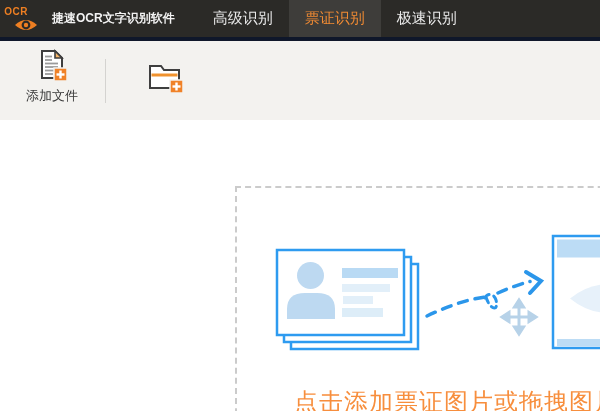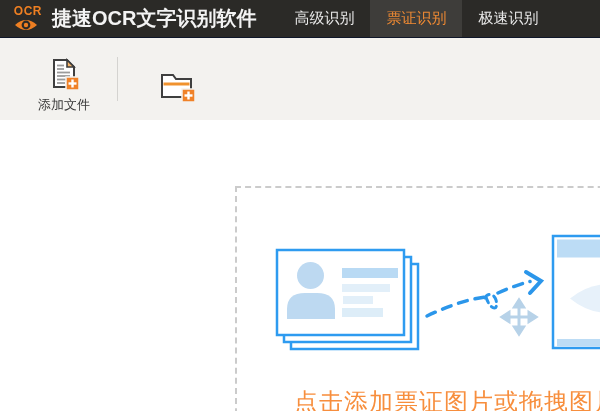--- a/index.html
+++ b/index.html
@@ -3,33 +3,33 @@
 <meta charset="utf-8">
 <style>
   * { margin:0; padding:0; box-sizing:border-box; }
   html,body { width:600px; height:411px; overflow:hidden; background:#fff;
               font-family:"Liberation Sans", sans-serif; }
 
   
   .topbar { display:flex; align-items:stretch; height:37px; background:#2b2a27; }
   .logo { display:flex; flex-direction:column; align-items:center; justify-content:center;
           width:44px; margin-left:4px; }
-  .logo-text { color:#ee7f22; font-size:12px; font-weight:bold; line-height:11px;
-               align-self:flex-end; margin-right:6px; letter-spacing:.5px; }
+  .logo-text { color:#ee7f22; font-size:10px; font-weight:bold; line-height:11px;
+               align-self:flex-end; margin-right:20px; letter-spacing:.5px; }
   .logo-eye { margin-top:1px; }
-  .app-title { color:#f3f3f3; font-size:20px; font-weight:600; align-self:center;
+  .app-title { color:#f3f3f3; font-size:12px; font-weight:600; align-self:center;
                margin-left:4px; white-space:nowrap; }
   .tabs { display:flex; margin-left:22px; }
   .tab { display:flex; align-items:center; padding:0 16px; font-size:15px;
          color:#e9e9e9; cursor:pointer; white-space:nowrap; }
   .tab.active { background:#3e3d3a; color:#ef8a33; }
 
   
-  .toolbar { height:83px; background:#f3f2ef; border-top:1px solid #0f172a;
-             display:flex; align-items:flex-end; padding-left:20px; }
+  .toolbar { height:83px; background:#f3f2ef; border-top:4px solid #0f172a;
+             display:flex; align-items:flex-start; padding-left:8px; }
   .tool-btn { width:88px; height:70px; display:flex; flex-direction:column;
               align-items:center; justify-content:center; gap:6px; cursor:pointer; }
   .tool-btn.wide { width:100px; }
   .tool-label { font-size:13px; color:#3a3a3a; white-space:nowrap; }
   .v-divider { width:1px; height:44px; background:#d4d3d0; margin:0 9px; align-self:center; }
 
   
   .main { position:relative; width:600px; height:291px; background:#fff; overflow:hidden; }
   .dropzone { position:absolute; left:235px; top:66px; width:540px; height:420px;
               border:2px dashed #cbcbcb; cursor:pointer; }

